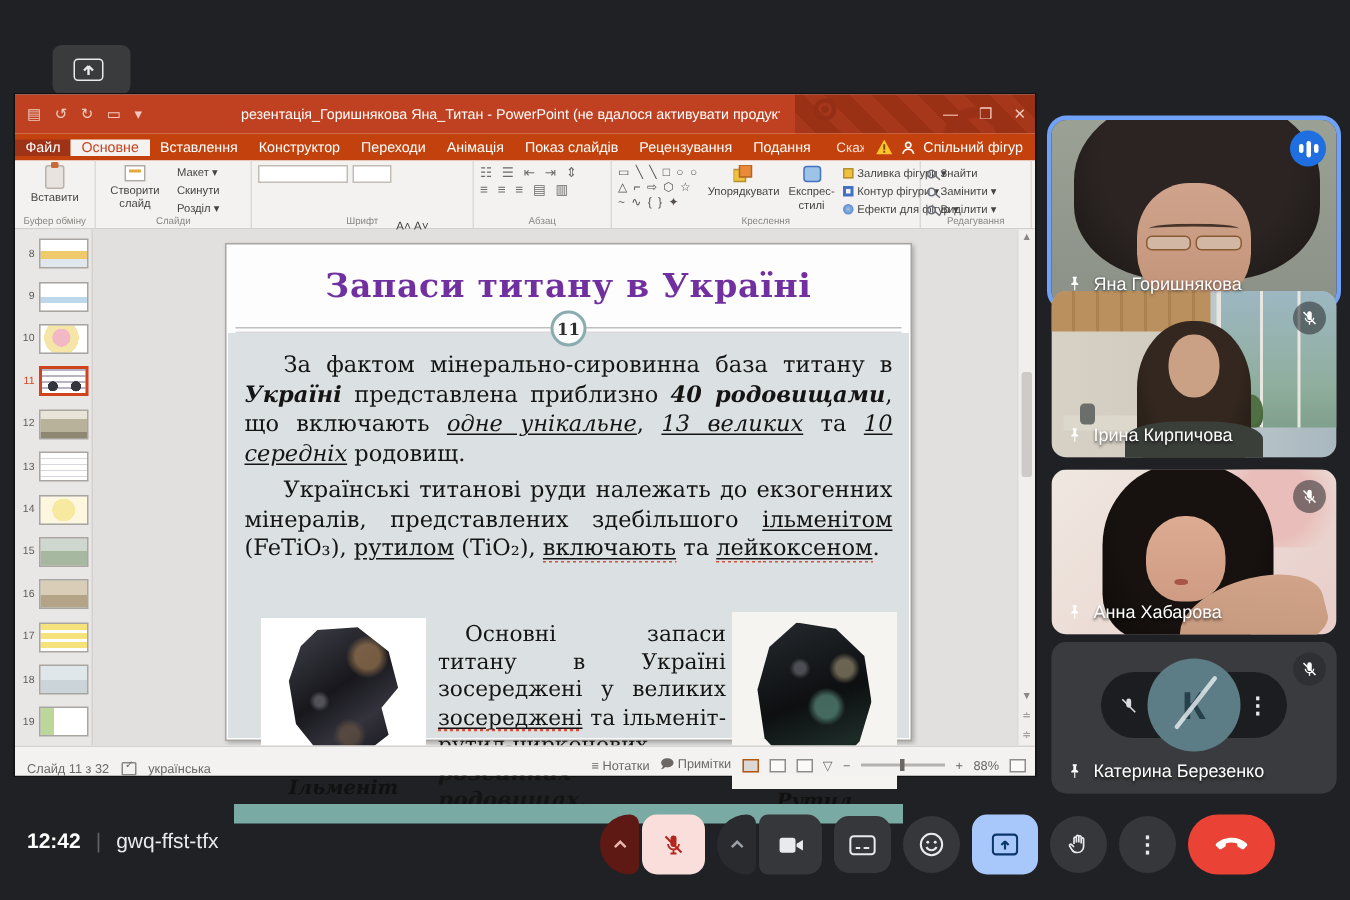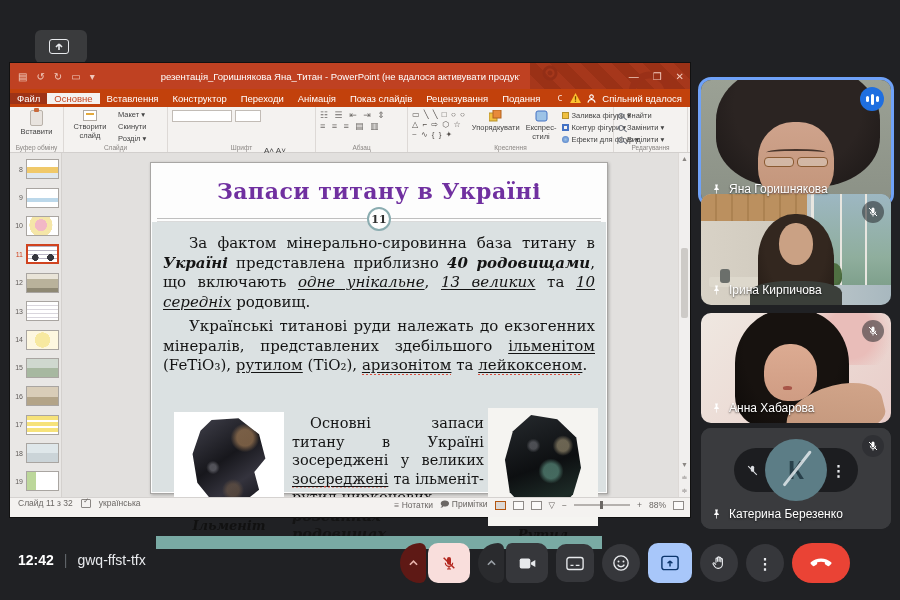--- a/index.html
+++ b/index.html
@@ -140,21 +140,21 @@
 
   
   .vscroll { position:absolute; right:0; top:90px; width:12px; bottom:20px; background:#f1efee; border-left:1px solid #ddd9d6; }
   .vscroll .arr { position:absolute; left:0; right:0; height:12px; color:#8a8683; font-size:7px; text-align:center; line-height:12px; }
   .vscroll .a-up { top:0; } .vscroll .a-dn { bottom:26px; }
   .vscroll .pg1 { bottom:13px; } .vscroll .pg2 { bottom:0; }
   .vscroll .thumb { position:absolute; left:2px; right:2px; top:95px; height:70px; background:#cdcac7; border-radius:2px; }
 
   
   .ppt-status { position:absolute; left:0; right:0; bottom:0; height:20px; background:#f4f2f0;
-                border-top:1px solid #d5d2d0; display:flex; align-items:flex-start; font-size:8.5px; color:#6b6764; }
+                border-top:1px solid #d5d2d0; display:flex; align-items:flex-end; font-size:8.5px; color:#6b6764; }
   .ppt-status .left { display:flex; align-items:center; gap:8px; padding-left:8px; }
   .spell { width:10px; height:9px; border:1px solid #8a8683; border-radius:1px; position:relative; }
   .spell:after { content:"✓"; position:absolute; left:1.5px; top:-3px; font-size:7px; color:#6b6764; }
   .ppt-status .right { margin-left:auto; display:flex; align-items:center; gap:7px; padding-right:6px; }
   .vicon { width:11px; height:9px; border:1px solid #8f8b88; background:#fbfaf9; }
   .vicon.active { background:#dcd8d5; border-color:#b3550f; }
   .zoom-track { width:56px; height:2px; background:#b5b1ae; position:relative; }
   .zoom-thumb { position:absolute; left:26px; top:-3px; width:3px; height:8px; background:#6b6764; }
 
   
@@ -295,21 +295,21 @@
     <div class="tab-right">
       <svg width="11" height="10" viewBox="0 0 12 11">
           <path d="M6 0L12 11H0z" fill="#fdc32f"></path>
           <rect x="5.3" y="3.5" width="1.4" height="4" fill="#7a4a00"></rect>
           <rect x="5.3" y="8.3" width="1.4" height="1.4" fill="#7a4a00"></rect>
         </svg>
       <svg width="9" height="9" viewBox="0 0 10 10">
           <circle cx="5" cy="3" r="2" fill="none" stroke="#fff" stroke-width="1.2"></circle>
           <path d="M1 9.5c.5-2.4 2-3.4 4-3.4s3.5 1 4 3.4" fill="none" stroke="#fff" stroke-width="1.2"></path>
         </svg>
-      <span>Спільний вдалося</span>
+      <span>Спільний фігур</span>
     </div>
   </div>
 
   <div class="ppt-ribbon">
     <div class="rgroup" style="width:54px;">
       <div class="rbig">
         <span class="clip-icon"></span>
         <span>Вставити</span>
       </div>
       <div class="glabel">Буфер обміну</div>
@@ -438,21 +438,21 @@
   <div class="slide-area">
     <div class="slide">
       <div class="s-title">
         <span>Запаси титану в Україні</span>
       </div>
       <div class="s-divider"></div>
       <div class="s-divider2"></div>
       <div class="s-badge">11</div>
       <div class="s-body">
         <p class="p1"><span>За фактом мінерально-сировинна база титану в </span><span class="bi">Україні</span><span> представлена приблизно </span><span class="bi">40 родовищами</span><span>, що включають </span><span class="iu">одне унікальне</span><span>, </span><span class="iu">13 великих</span><span> та </span><span class="iu">10 середніх</span><span> родовищ.</span></p>
-        <p class="p2"><span>Українські титанові руди належать до екзогенних мінералів, представлених здебільшого </span><span class="u">ільменітом</span><span> (FeTiO₃), </span><span class="u">рутилом</span><span> (TiO₂), </span><span class="usq">аризонітом</span><span> та </span><span class="usq">лейкоксеном</span><span>.</span></p>
+        <p class="p2"><span>Українські титанові руди належать до екзогенних мінералів, представлених здебільшого </span><span class="u">ільменітом</span><span> (FeTiO₃), </span><span class="u">рутилом</span><span> (TiO₂), </span><span class="usq">включають</span><span> та </span><span class="usq">лейкоксеном</span><span>.</span></p>
         <div class="s-row">
           <div class="img-box img-left">
             <div class="rock rock1"></div>
           </div>
           <div class="caption cap-left">Ільменіт</div>
           <div class="mid-text"><span>Основні запаси титану в Україні зосереджені у великих </span><span class="usq">зосереджені</span><span> та ільменіт-рутил-цирконових </span><span class="bi">розсипних родовищах.</span></div>
           <div class="img-box img-right">
             <div class="rock rock2"></div>
           </div>
           <div class="caption cap-right">Рутил</div>

